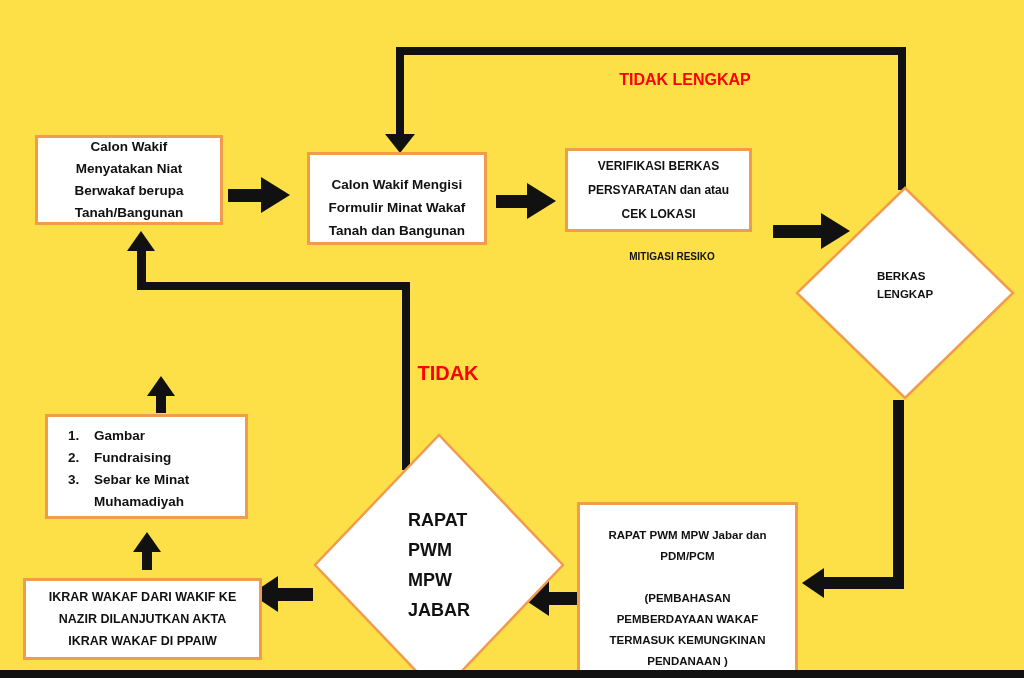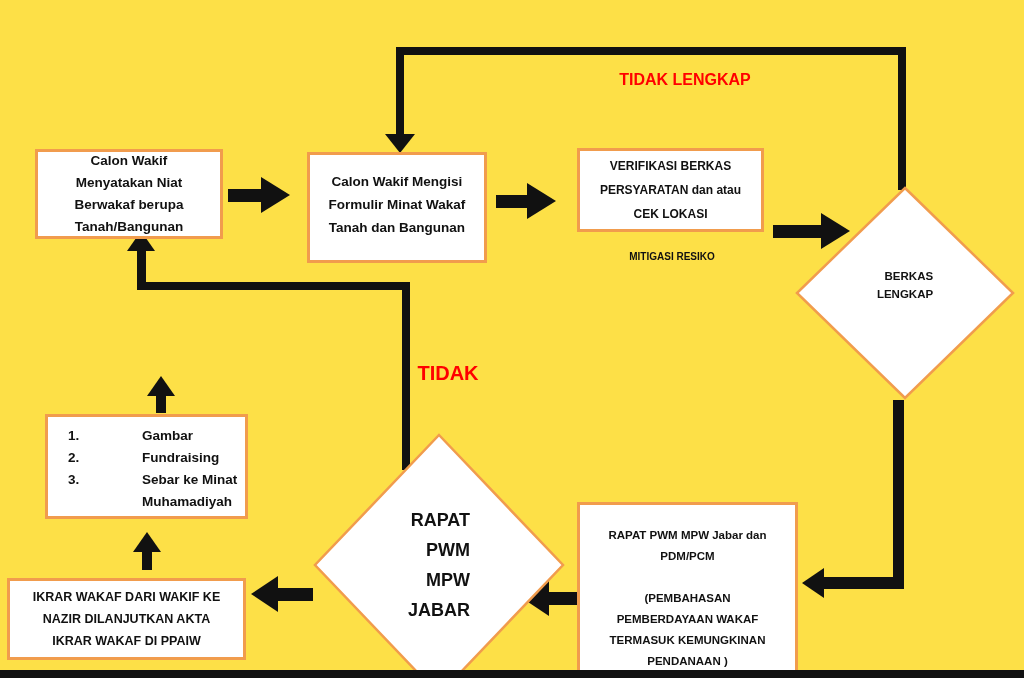--- a/index.html
+++ b/index.html
@@ -13,39 +13,39 @@
     border:3px solid var(--orange,#F19C4D);
     display:flex;align-items:center;justify-content:center;text-align:center;
   }
   .btext{white-space:pre-line;}
   .top-align{align-items:flex-start;}
   
   .dwrap{position:absolute;}
   .dwrap svg{position:absolute;left:0;top:0;}
   .dtext{
     position:absolute;left:0;top:0;right:0;bottom:0;
-    display:flex;align-items:center;justify-content:center;text-align:right;
+    display:flex;align-items:center;justify-content:center;text-align:left;
     white-space:pre-line;
   }
   
   .lbl{position:absolute;text-align:center;white-space:pre-line;}
   .red{color:var(--red,#FF0000);}
   
   .bar{position:absolute;background:var(--black,#111111);}
   .tri{position:absolute;width:0;height:0;}
   .tri-right{border-top:18px solid transparent;border-bottom:18px solid transparent;border-left:29px solid var(--black,#111111);}
   .tri-left {border-top:18px solid transparent;border-bottom:18px solid transparent;border-right:27px solid var(--black,#111111);}
   .tri-left-sm{border-top:15px solid transparent;border-bottom:15px solid transparent;border-right:22px solid var(--black,#111111);}
   .tri-up   {border-left:14px solid transparent;border-right:14px solid transparent;border-bottom:20px solid var(--black,#111111);}
   .tri-down {border-left:15px solid transparent;border-right:15px solid transparent;border-top:19px solid var(--black,#111111);}
   
   .listbox{justify-content:flex-start;align-items:flex-start;text-align:left;padding:8px 6px 0 20px;}
   .lrow{display:flex;line-height:22px;font-size:13.5px;}
   .lrow .num{width:26px;flex:0 0 26px;}
-  .lrow .txt{white-space:pre-line;margin-left:48px;}
+  .lrow .txt{white-space:pre-line;}
 </style>
 </head>
 <body>
 
 <div class="canvas">
 
   <div class="bar" style="left:898px;top:50px;width:8px;height:140px;"></div>
   <div class="bar" style="left:396px;top:47px;width:510px;height:8px;"></div>
   <div class="bar" style="left:396px;top:47px;width:8px;height:90px;"></div>
   <div class="tri tri-down" style="left:385px;top:134px;"></div>
@@ -75,34 +75,34 @@
 
   <div class="bar" style="left:277px;top:588px;width:36px;height:13px;"></div>
   <div class="tri tri-left" style="left:251px;top:576px;"></div>
 
   <div class="bar" style="left:142px;top:550px;width:10px;height:20px;"></div>
   <div class="tri tri-up" style="left:133px;top:532px;"></div>
 
   <div class="bar" style="left:156px;top:395px;width:10px;height:18px;"></div>
   <div class="tri tri-up" style="left:147px;top:376px;"></div>
 
-  <div class="pbox" style="left:35px;top:149px;width:188px;height:90px;font-size:13.5px;line-height:22px;">
+  <div class="pbox" style="left:35px;top:135px;width:188px;height:90px;font-size:13.5px;line-height:22px;">
     <div class="btext">Calon Wakif
 Menyatakan Niat
 Berwakaf berupa
 Tanah/Bangunan</div>
   </div>
 
-  <div class="pbox top-align" style="left:307px;top:152px;width:180px;height:111px;font-size:13.5px;line-height:23px;padding-top:15px;">
+  <div class="pbox top-align" style="left:307px;top:152px;width:180px;height:93px;font-size:13.5px;line-height:23px;padding-top:15px;align-items:flex-end;">
     <div class="btext">Calon Wakif Mengisi
 Formulir Minat Wakaf
 Tanah dan Bangunan</div>
   </div>
 
-  <div class="pbox" style="left:577px;top:148px;width:187px;height:84px;font-size:12px;line-height:24px;">
+  <div class="pbox" style="left:565px;top:148px;width:187px;height:84px;font-size:12px;line-height:24px;">
     <div class="btext">VERIFIKASI BERKAS
 PERSYARATAN dan atau
 CEK LOKASI</div>
   </div>
 
   <div class="lbl" style="left:577px;top:251px;width:190px;font-size:10px;">MITIGASI RESIKO</div>
 
 
   <div class="pbox listbox" style="left:45px;top:414px;width:203px;height:105px;">
     <div>
@@ -115,21 +115,21 @@
         <span class="txt">Fundraising</span>
       </div>
       <div class="lrow">
         <span class="num">3.</span>
         <span class="txt">Sebar ke Minat
 Muhamadiyah</span>
       </div>
     </div>
   </div>
 
-  <div class="pbox" style="left:7px;top:578px;width:239px;height:82px;font-size:12.5px;line-height:22px;">
+  <div class="pbox" style="left:23px;top:578px;width:239px;height:82px;font-size:12.5px;line-height:22px;">
     <div class="btext">IKRAR WAKAF DARI WAKIF KE
 NAZIR DILANJUTKAN AKTA
 IKRAR WAKAF DI PPAIW</div>
   </div>
 
   <div class="pbox top-align" style="left:577px;top:502px;width:221px;height:176px;font-size:11.5px;line-height:21px;padding-top:20px;">
     <div class="btext">RAPAT PWM MPW Jabar dan
 PDM/PCM
 
 (PEMBAHASAN

